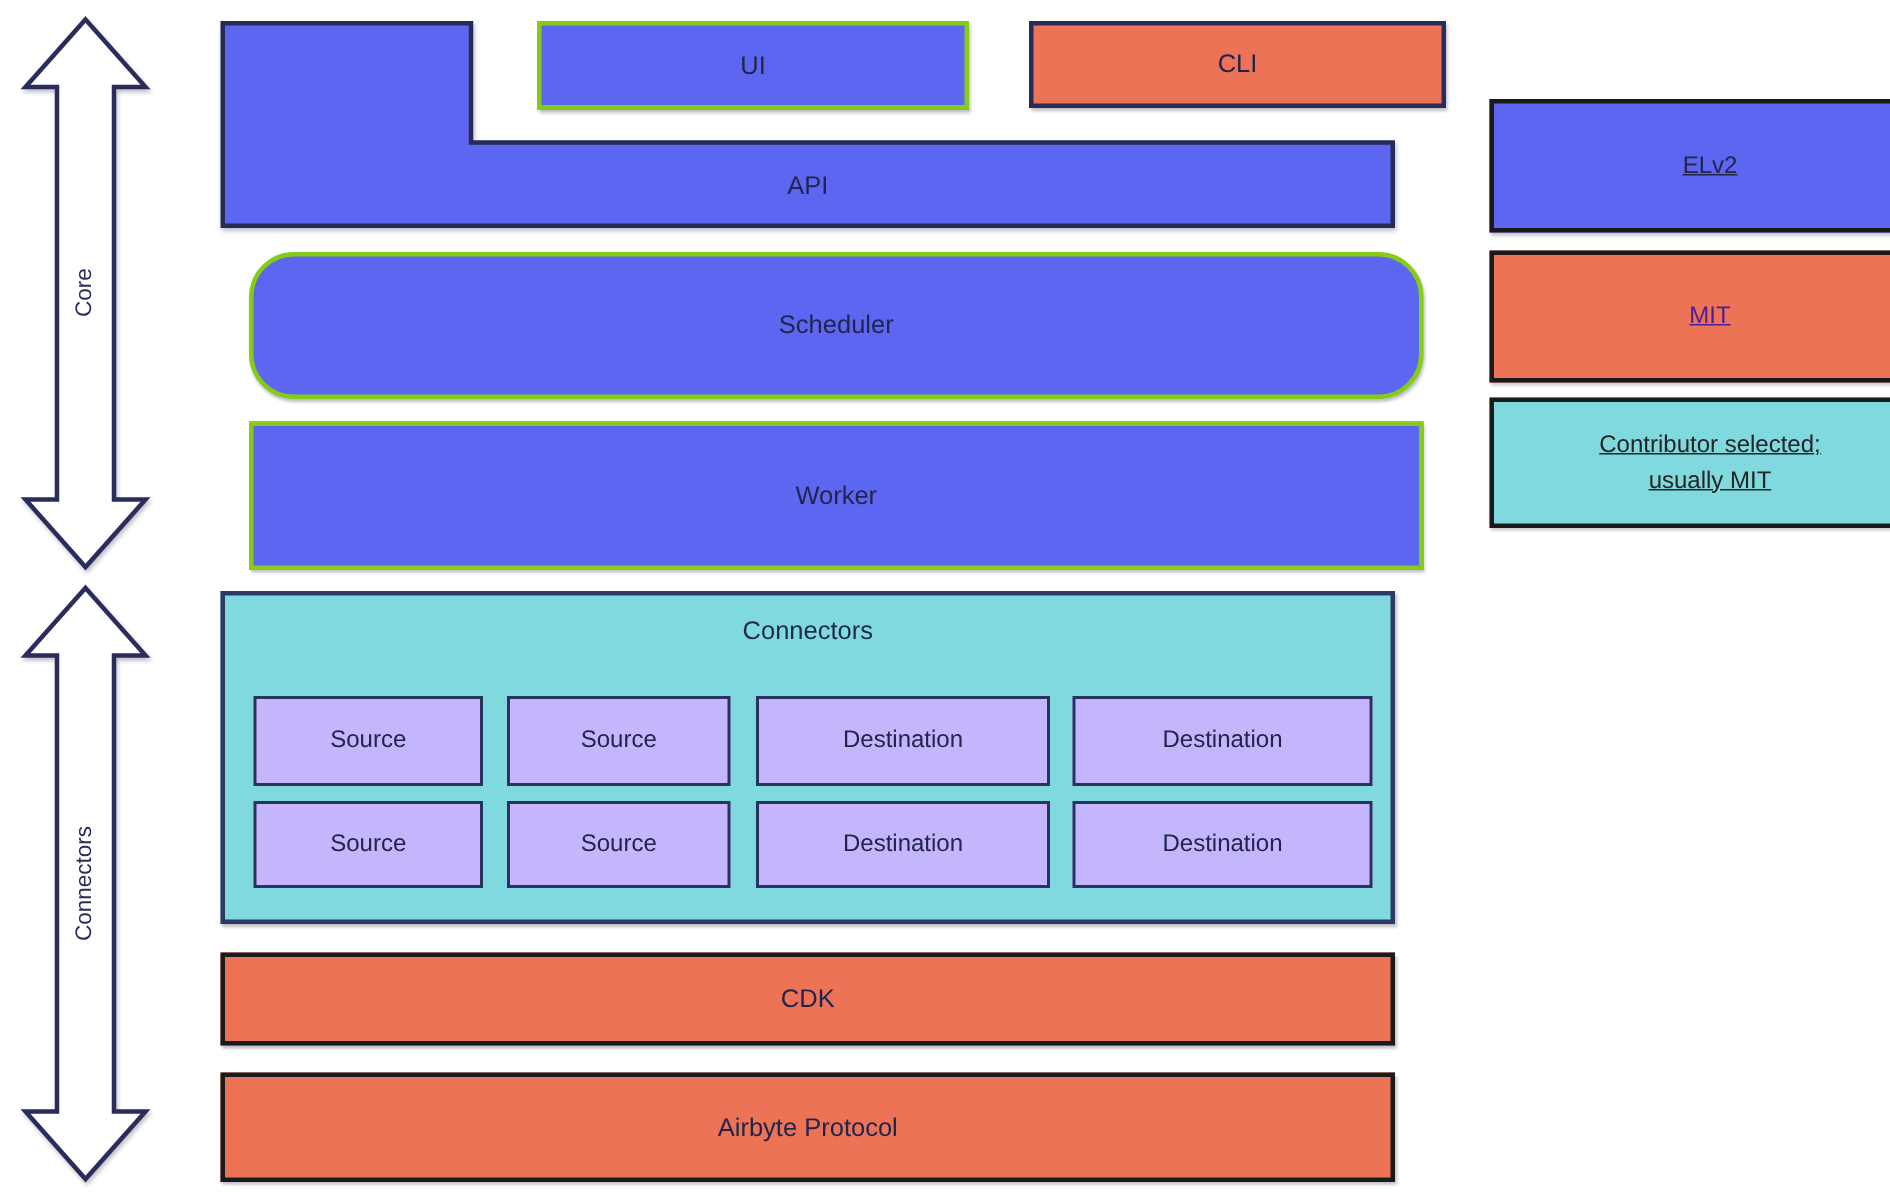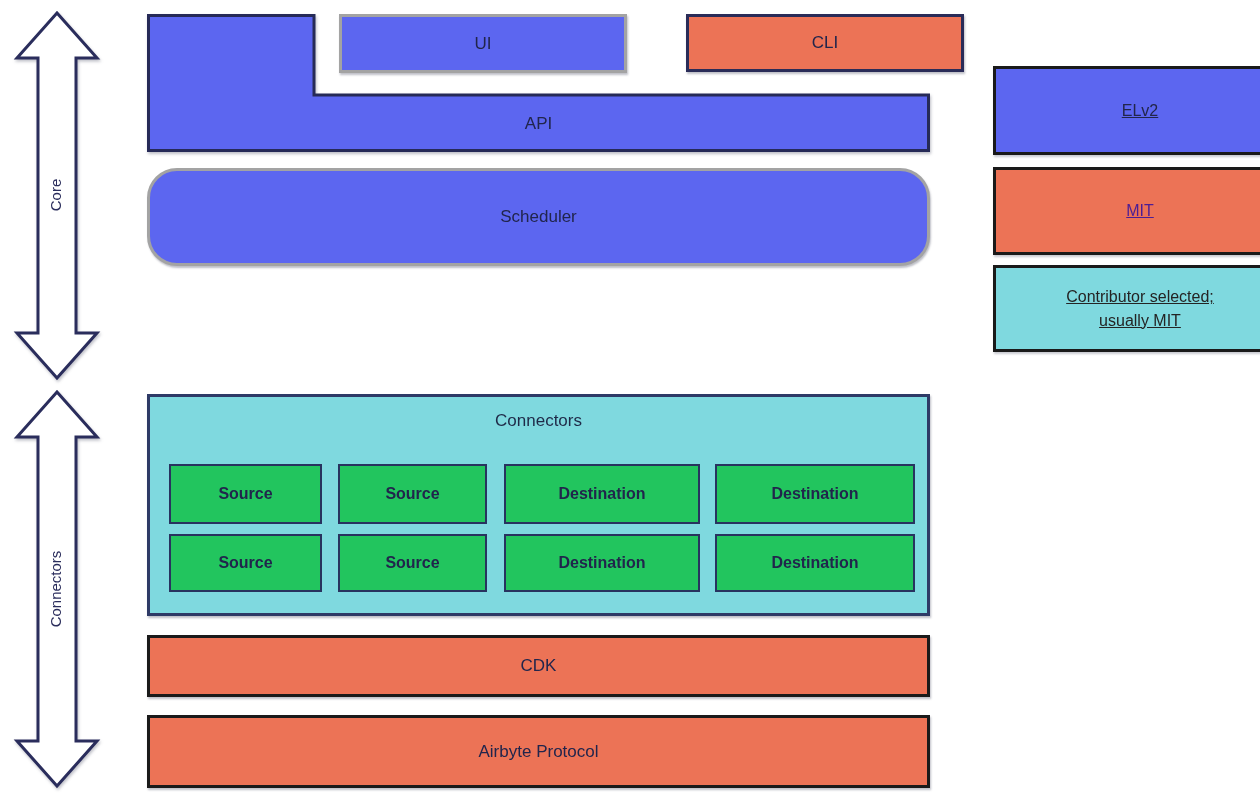--- a/index.html
+++ b/index.html
@@ -14,21 +14,21 @@
   svg.shapes text {
     font-family:"Liberation Sans", sans-serif; font-size:15px; fill:#2A2D5C;
     text-anchor:middle; font-weight:500;
   }
   .box {
     position:absolute; box-sizing:border-box;
     display:flex; align-items:center; justify-content:center;
     font-size:17px; font-weight:500; color:#21254C; text-align:center;
     box-shadow:1px 2px 2px rgba(40,42,70,0.30);
   }
-  .blue   { background:#5C66F0; border:3px solid #a3a3a3; }
+  .blue   { background:#5C66F0; border:3px solid #84cc16;margin-left:19px; }
   .orange-navy  { background:#EC7356; border:3px solid #2A2C58;margin-left:36px; }
   .orange-black { background:#EC7356; border:3px solid #1A1A1A; }
   .teal   { background:#7FD9DF; border:3px solid #2E3A66; }
   .label-only { background:transparent; border:none; box-shadow:none; }
 
   
   .ui        { left:339px; top:14px;  width:288px; height:59px; }
   .cli       { left:650px; top:14px;  width:278px; height:58px; }
   .api-label { left:147px; top:95px;  width:783px; height:57px; }
   .scheduler { left:147px; top:168px; width:783px; height:98px;border-radius:30px; }
@@ -37,22 +37,22 @@
   .cdk       { left:147px; top:635px; width:783px; height:62px;text-align:center; }
   .protocol  { left:147px; top:715px; width:783px; height:73px; }
 
   .connectors-title {
     position:absolute; left:0; top:14px; width:100%; text-align:center;
     font-size:17px; font-weight:500; color:#1F2A48;
   }
   .cell {
     position:absolute; box-sizing:border-box;
     display:flex; align-items:center; justify-content:center;
-    background:#22c55e; border:2px solid #28335F;
-    font-size:16px; font-weight:700; color:#21254C;
+    background:#c4b5fd; border:2px solid #28335F;
+    font-size:16px; font-weight:400; color:#21254C;
   }
   .cell.r1 { top:67px;  height:60px; }
   .cell.r2 { top:137px; height:58px; }
   .c0 { left:19px;  width:153px; }
   .c1 { left:188px; width:149px; }
   .c2 { left:354px; width:196px; }
   .c3 { left:565px; width:200px; }
 
   
   .legend-box {
@@ -96,20 +96,23 @@
   </div>
 
   <div class="box label-only api-label">
     <span>API</span>
   </div>
 
   <div class="box blue scheduler">
     <span>Scheduler</span>
   </div>
 
+  <div class="box blue worker">
+    <span>Worker</span>
+  </div>
 
   <div class="box teal connectors" style="display:block;">
     <div class="connectors-title">Connectors</div>
     <div class="cell r1 c0">Source</div>
     <div class="cell r1 c1">Source</div>
     <div class="cell r1 c2">Destination</div>
     <div class="cell r1 c3">Destination</div>
     <div class="cell r2 c0">Source</div>
     <div class="cell r2 c1">Source</div>
     <div class="cell r2 c2">Destination</div>

